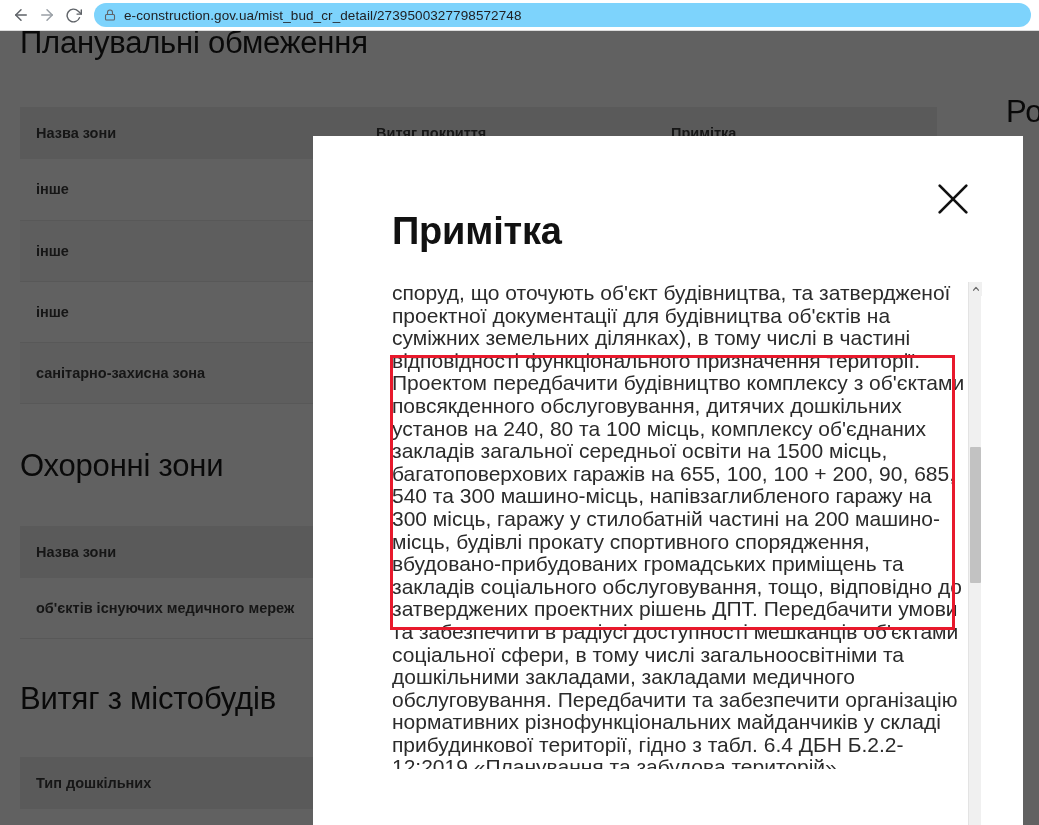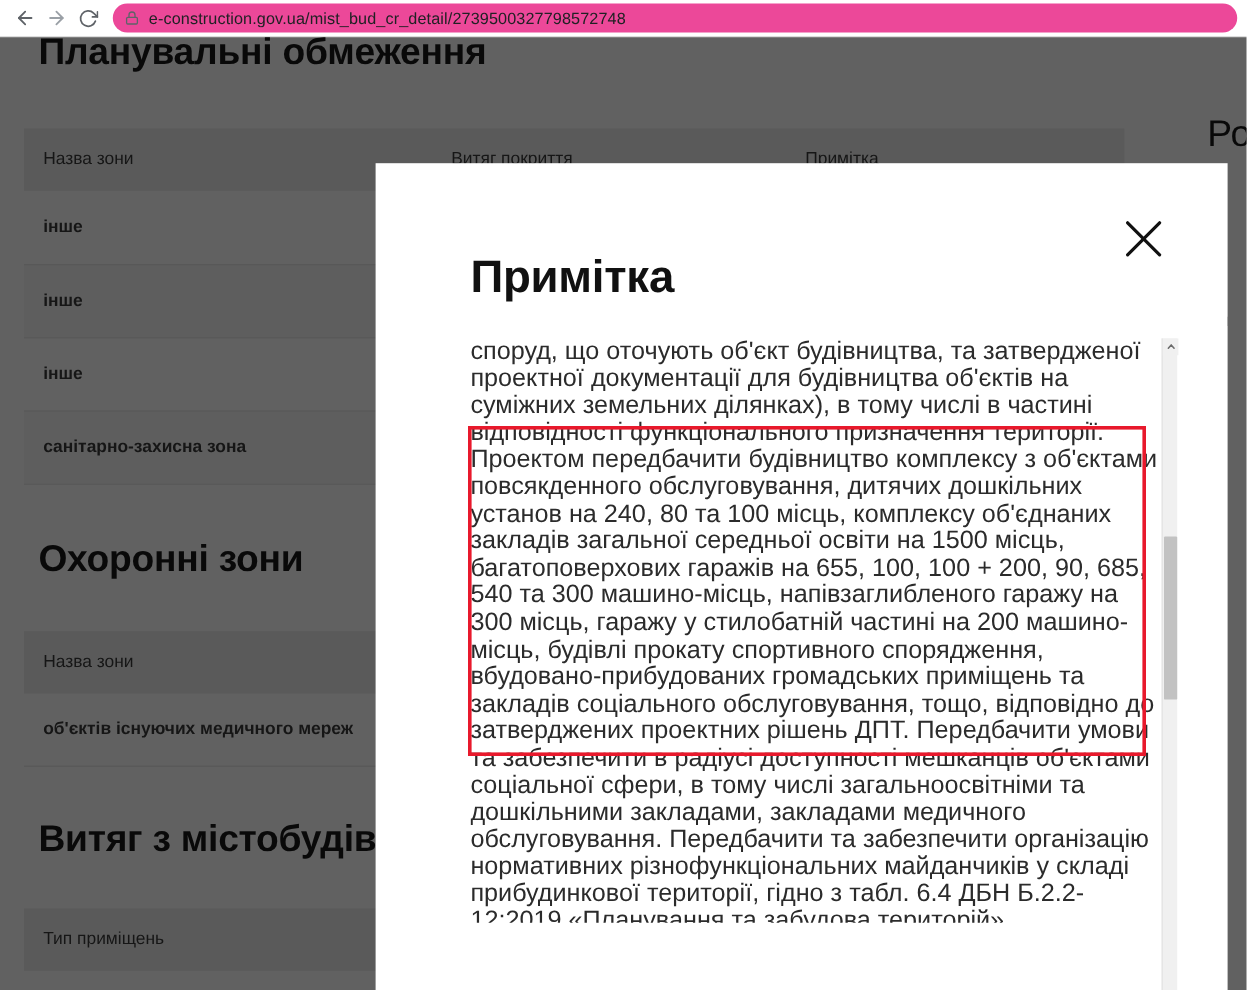--- a/index.html
+++ b/index.html
@@ -30,21 +30,21 @@
     width: 26px; height: 26px;
     display: flex; align-items: center; justify-content: center;
     color: #5f6368;
     flex: none;
   }
   .nav-btn svg { display: block; }
   .omnibox {
     flex: 1;
     height: 24px;
     margin-left: 8px;
-    background: #ec4899;
+    background: #7dd3fc;
     border-radius: 13px;
     display: flex; align-items: center;
     padding: 0 10px;
     overflow: hidden;
   }
   .lock-icon { flex: none; margin-right: 8px; color: #5f6368; display: flex; align-items: center;}
   .url-text {
     font-size: 13.5px;
     color: #202124;
     white-space: nowrap;
@@ -62,35 +62,35 @@
     overflow: hidden;
   }
   .content-col {
     position: absolute;
     top: 0; left: 0;
     width: 1000px;
     padding: 0 20px;
   }
   h1.section-title {
     font-size: 31px;
-    font-weight: 700;
+    font-weight: 400;
     color: #1a1a1a;
-    margin: 12px;
+    margin: 0;
     letter-spacing: -0.2px;
   }
   .tbl {
     width: 917px;
     border-collapse: collapse;
     table-layout: fixed;
   }
   .tbl th {
     background: #eceded;
     text-align: left;
     font-size: 14.5px;
-    font-weight: 400;
+    font-weight: 700;
     color: #3c3c3c;
     padding: 16px 16px;
     height: 52px;
     vertical-align: middle;
   }
   .tbl td {
     font-size: 14.5px;
     font-weight: 700;
     color: #3c3c3c;
     padding: 16px 16px;
@@ -288,21 +288,21 @@
           <td></td>
         </tr>
       </tbody>
         </table>
 
       <h1 class="section-title" style="margin-top:42px;">Витяг з містобудів</h1>
 
       <table class="tbl" style="margin-top:40px;">
         <tbody>
             <tr>
-          <th class="col-a">Тип приміщень</th>
+          <th class="col-a">Тип дошкільних</th>
           <th class="col-b"></th>
           <th class="col-c"></th>
         </tr>
         <tr>
           <td>Містобудівна документація</td>
           <td></td>
           <td></td>
         </tr>
       </tbody>
         </table>

